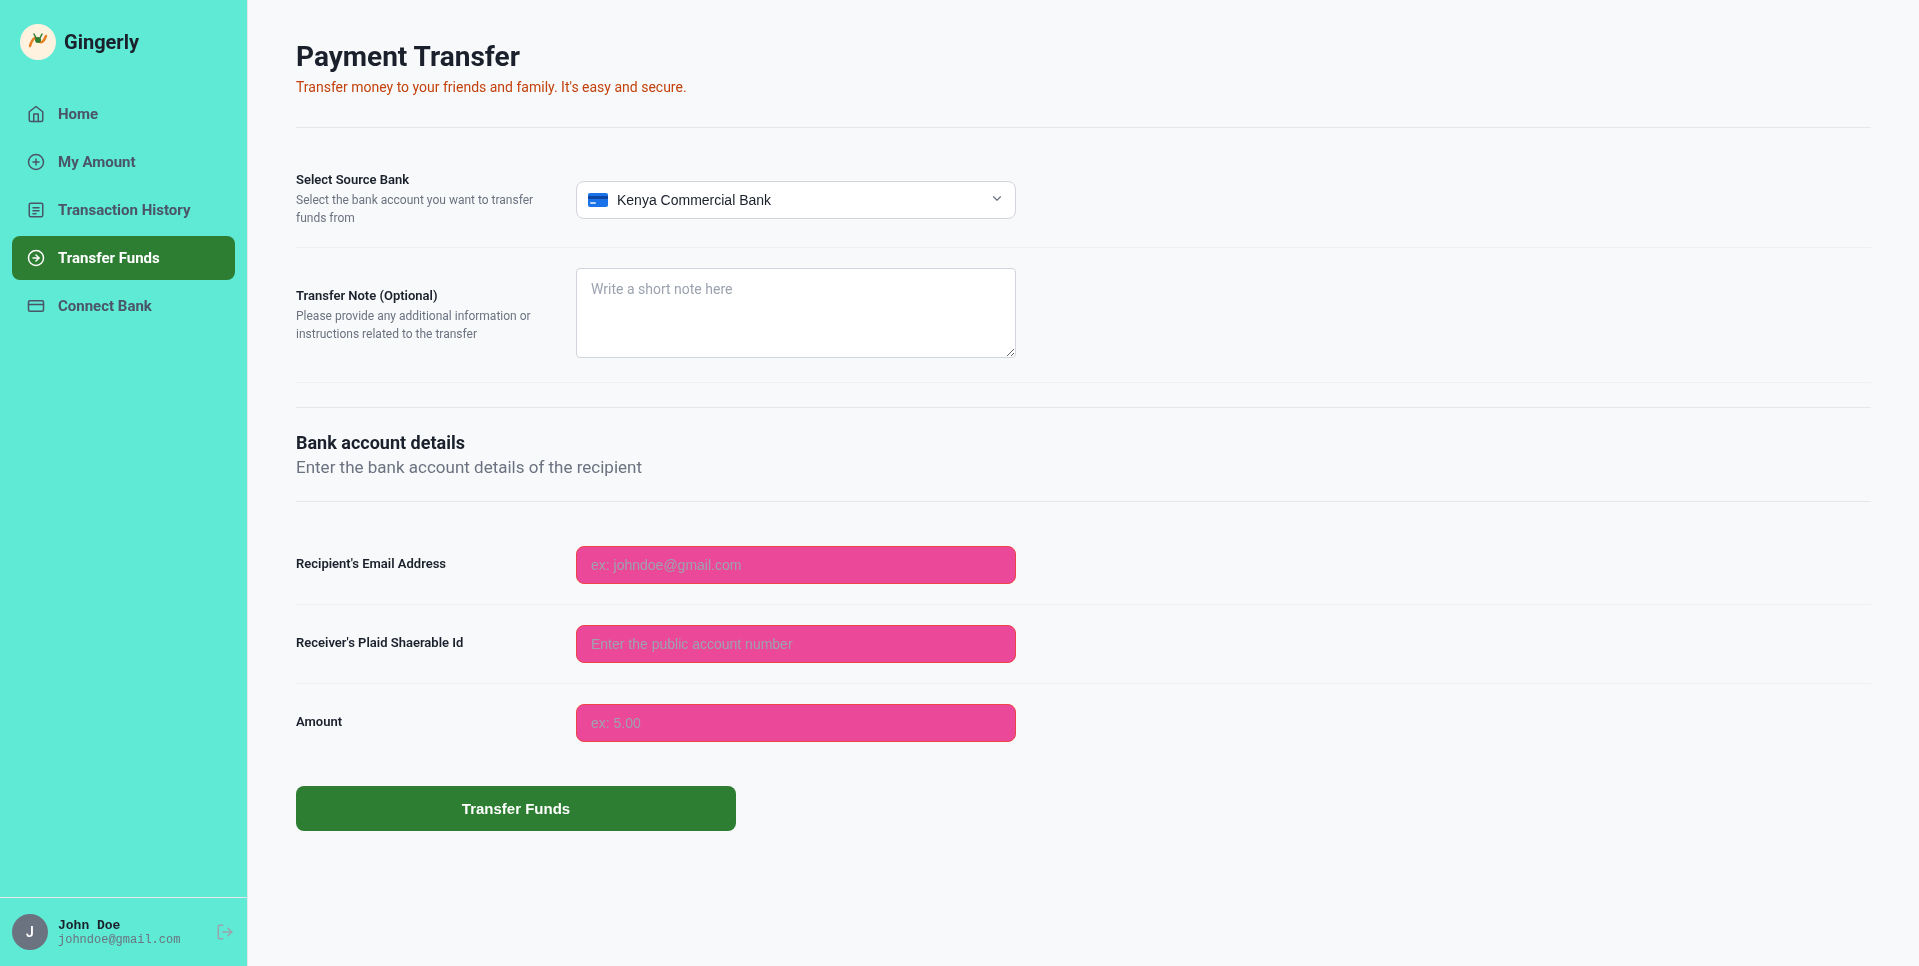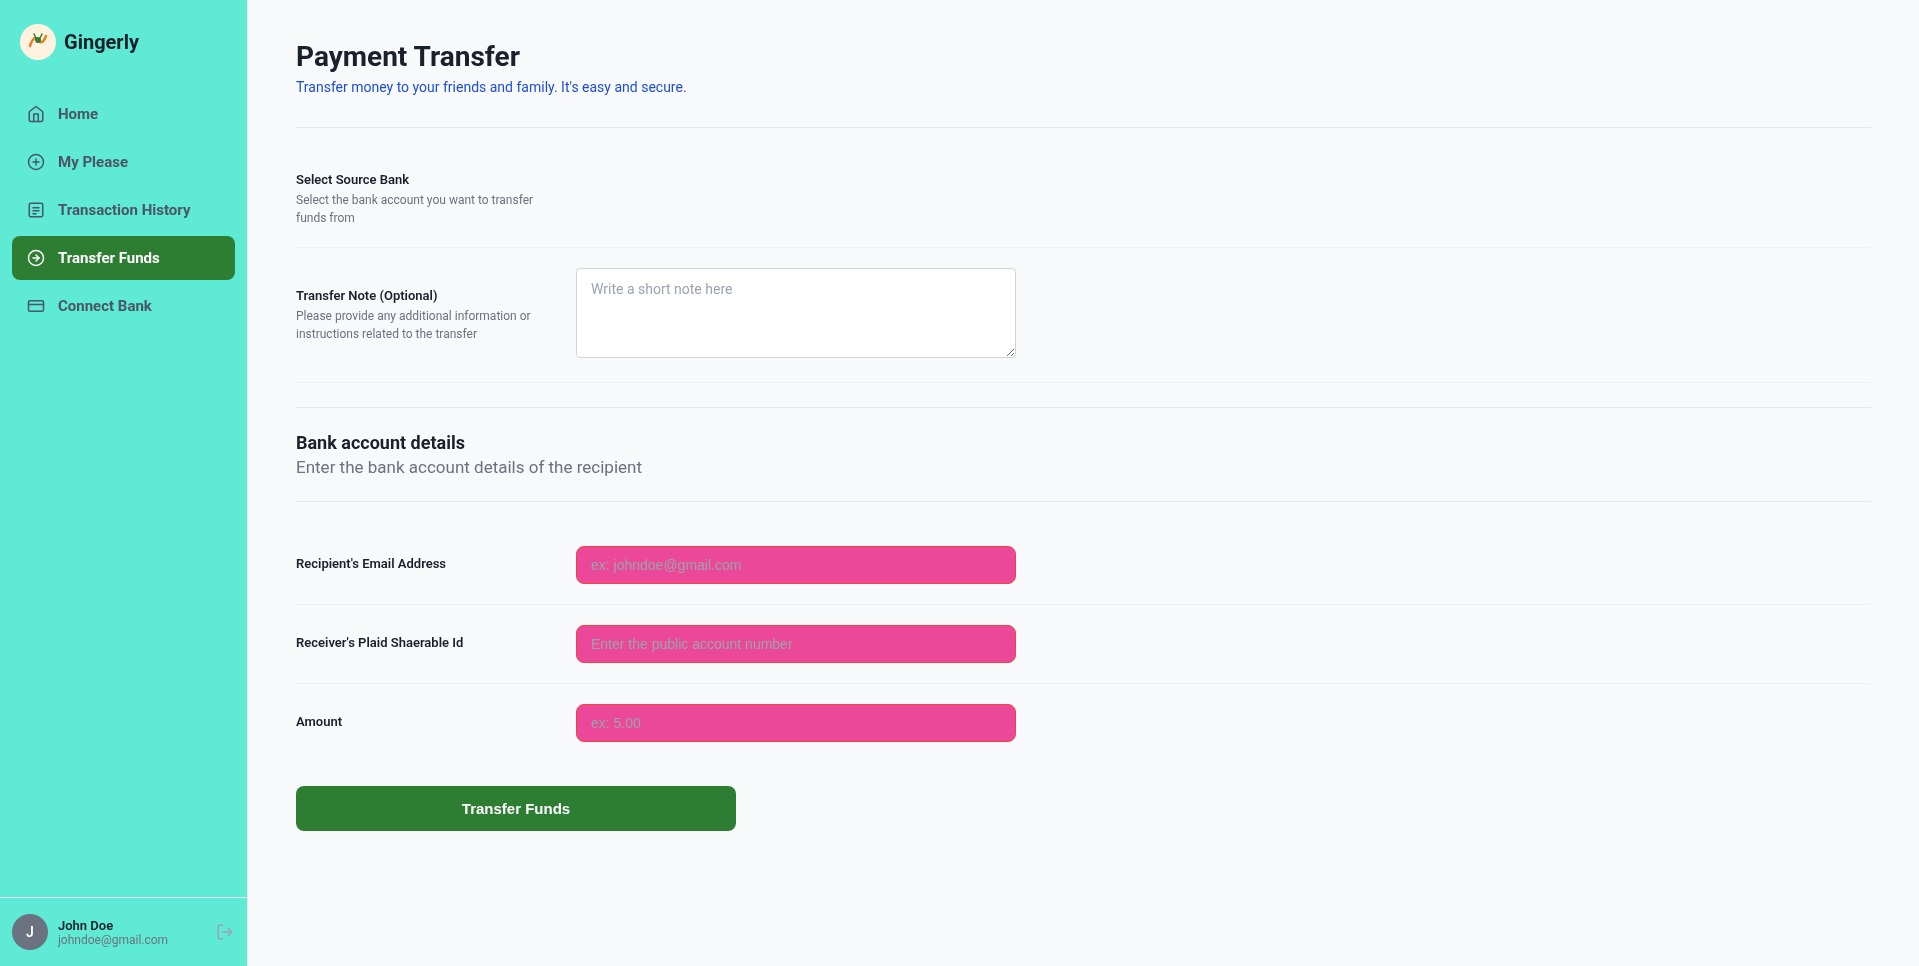--- a/index.html
+++ b/index.html
@@ -91,20 +91,21 @@
       color: white;
       display: flex;
       align-items: center;
       justify-content: center;
       font-size: 14px;
       font-weight: 600;
       flex-shrink: 0;
     }
     .user-info {
       flex: 1;
+      font-family: Liberation Mono, monospace;
     }
     .user-name {
       font-size: 13px;
       font-weight: 600;
       color: #1a202c;
     }
     .user-email {
       font-size: 12px;
       color: #6b7280;
     }
@@ -125,21 +126,21 @@
       padding: 40px 48px;
     }
     .page-title {
       font-size: 28px;
       font-weight: 700;
       color: #1a202c;
       margin-bottom: 6px;
     }
     .page-subtitle {
       font-size: 14px;
-      color: #1d4ed8;
+      color: #c2410c;
       margin-bottom: 32px;
     }
     .section-divider {
       border: none;
       border-top: 1px solid #e5e7eb;
       margin: 24px 0;
     }
     .form-row {
       display: flex;
       align-items: center;
@@ -281,21 +282,21 @@
     </div>
 
     <div class="nav-item">
       <span class="nav-icon">
         <svg width="18" height="18" viewBox="0 0 24 24" fill="none" stroke="#4a5568" stroke-width="2" stroke-linecap="round" stroke-linejoin="round">
           <circle cx="12" cy="12" r="10"></circle>
           <line x1="12" y1="8" x2="12" y2="16"></line>
           <line x1="8" y1="12" x2="16" y2="12"></line>
         </svg>
       </span>
-      <span>My Please</span>
+      <span>My Amount</span>
     </div>
 
     <div class="nav-item">
       <span class="nav-icon">
         <svg width="18" height="18" viewBox="0 0 24 24" fill="none" stroke="#4a5568" stroke-width="2" stroke-linecap="round" stroke-linejoin="round">
           <rect x="3" y="3" width="18" height="18" rx="2"></rect>
           <line x1="8" y1="9" x2="16" y2="9"></line>
           <line x1="8" y1="13" x2="16" y2="13"></line>
           <line x1="8" y1="17" x2="12" y2="17"></line>
         </svg>
@@ -346,20 +347,40 @@
   <p class="page-subtitle">Transfer money to your friends and family. It's easy and secure.</p>
 
   <hr class="section-divider">
 
   
   <div class="form-row">
     <div class="form-label-group">
       <div class="form-label">Select Source Bank</div>
       <div class="form-description">Select the bank account you want to transfer funds from</div>
     </div>
+    <div class="form-control-group">
+      <div class="select-wrapper">
+        
+        <svg class="select-card-icon" viewBox="0 0 20 14" fill="none" xmlns="http://www.w3.org/2000/svg">
+          <rect width="20" height="14" rx="2" fill="#1a73e8"></rect>
+          <rect y="3" width="20" height="3" fill="#0d47a1"></rect>
+          <rect x="2" y="9" width="6" height="2" rx="1" fill="#ffffff" opacity="0.7"></rect>
+        </svg>
+        <select>
+          <option>Kenya Commercial Bank</option>
+          <option>Equity Bank</option>
+          <option>Cooperative Bank</option>
+        </select>
+        <span class="select-chevron">
+          <svg width="14" height="14" viewBox="0 0 24 24" fill="none" stroke="#6b7280" stroke-width="2" stroke-linecap="round" stroke-linejoin="round">
+            <polyline points="6 9 12 15 18 9"></polyline>
+          </svg>
+        </span>
+      </div>
+    </div>
   </div>
 
   
   <div class="form-row">
     <div class="form-label-group">
       <div class="form-label">Transfer Note (Optional)</div>
       <div class="form-description">Please provide any additional information or instructions related to the transfer</div>
     </div>
     <div class="form-control-group">
       <textarea class="form-textarea" placeholder="Write a short note here" style=""></textarea>

